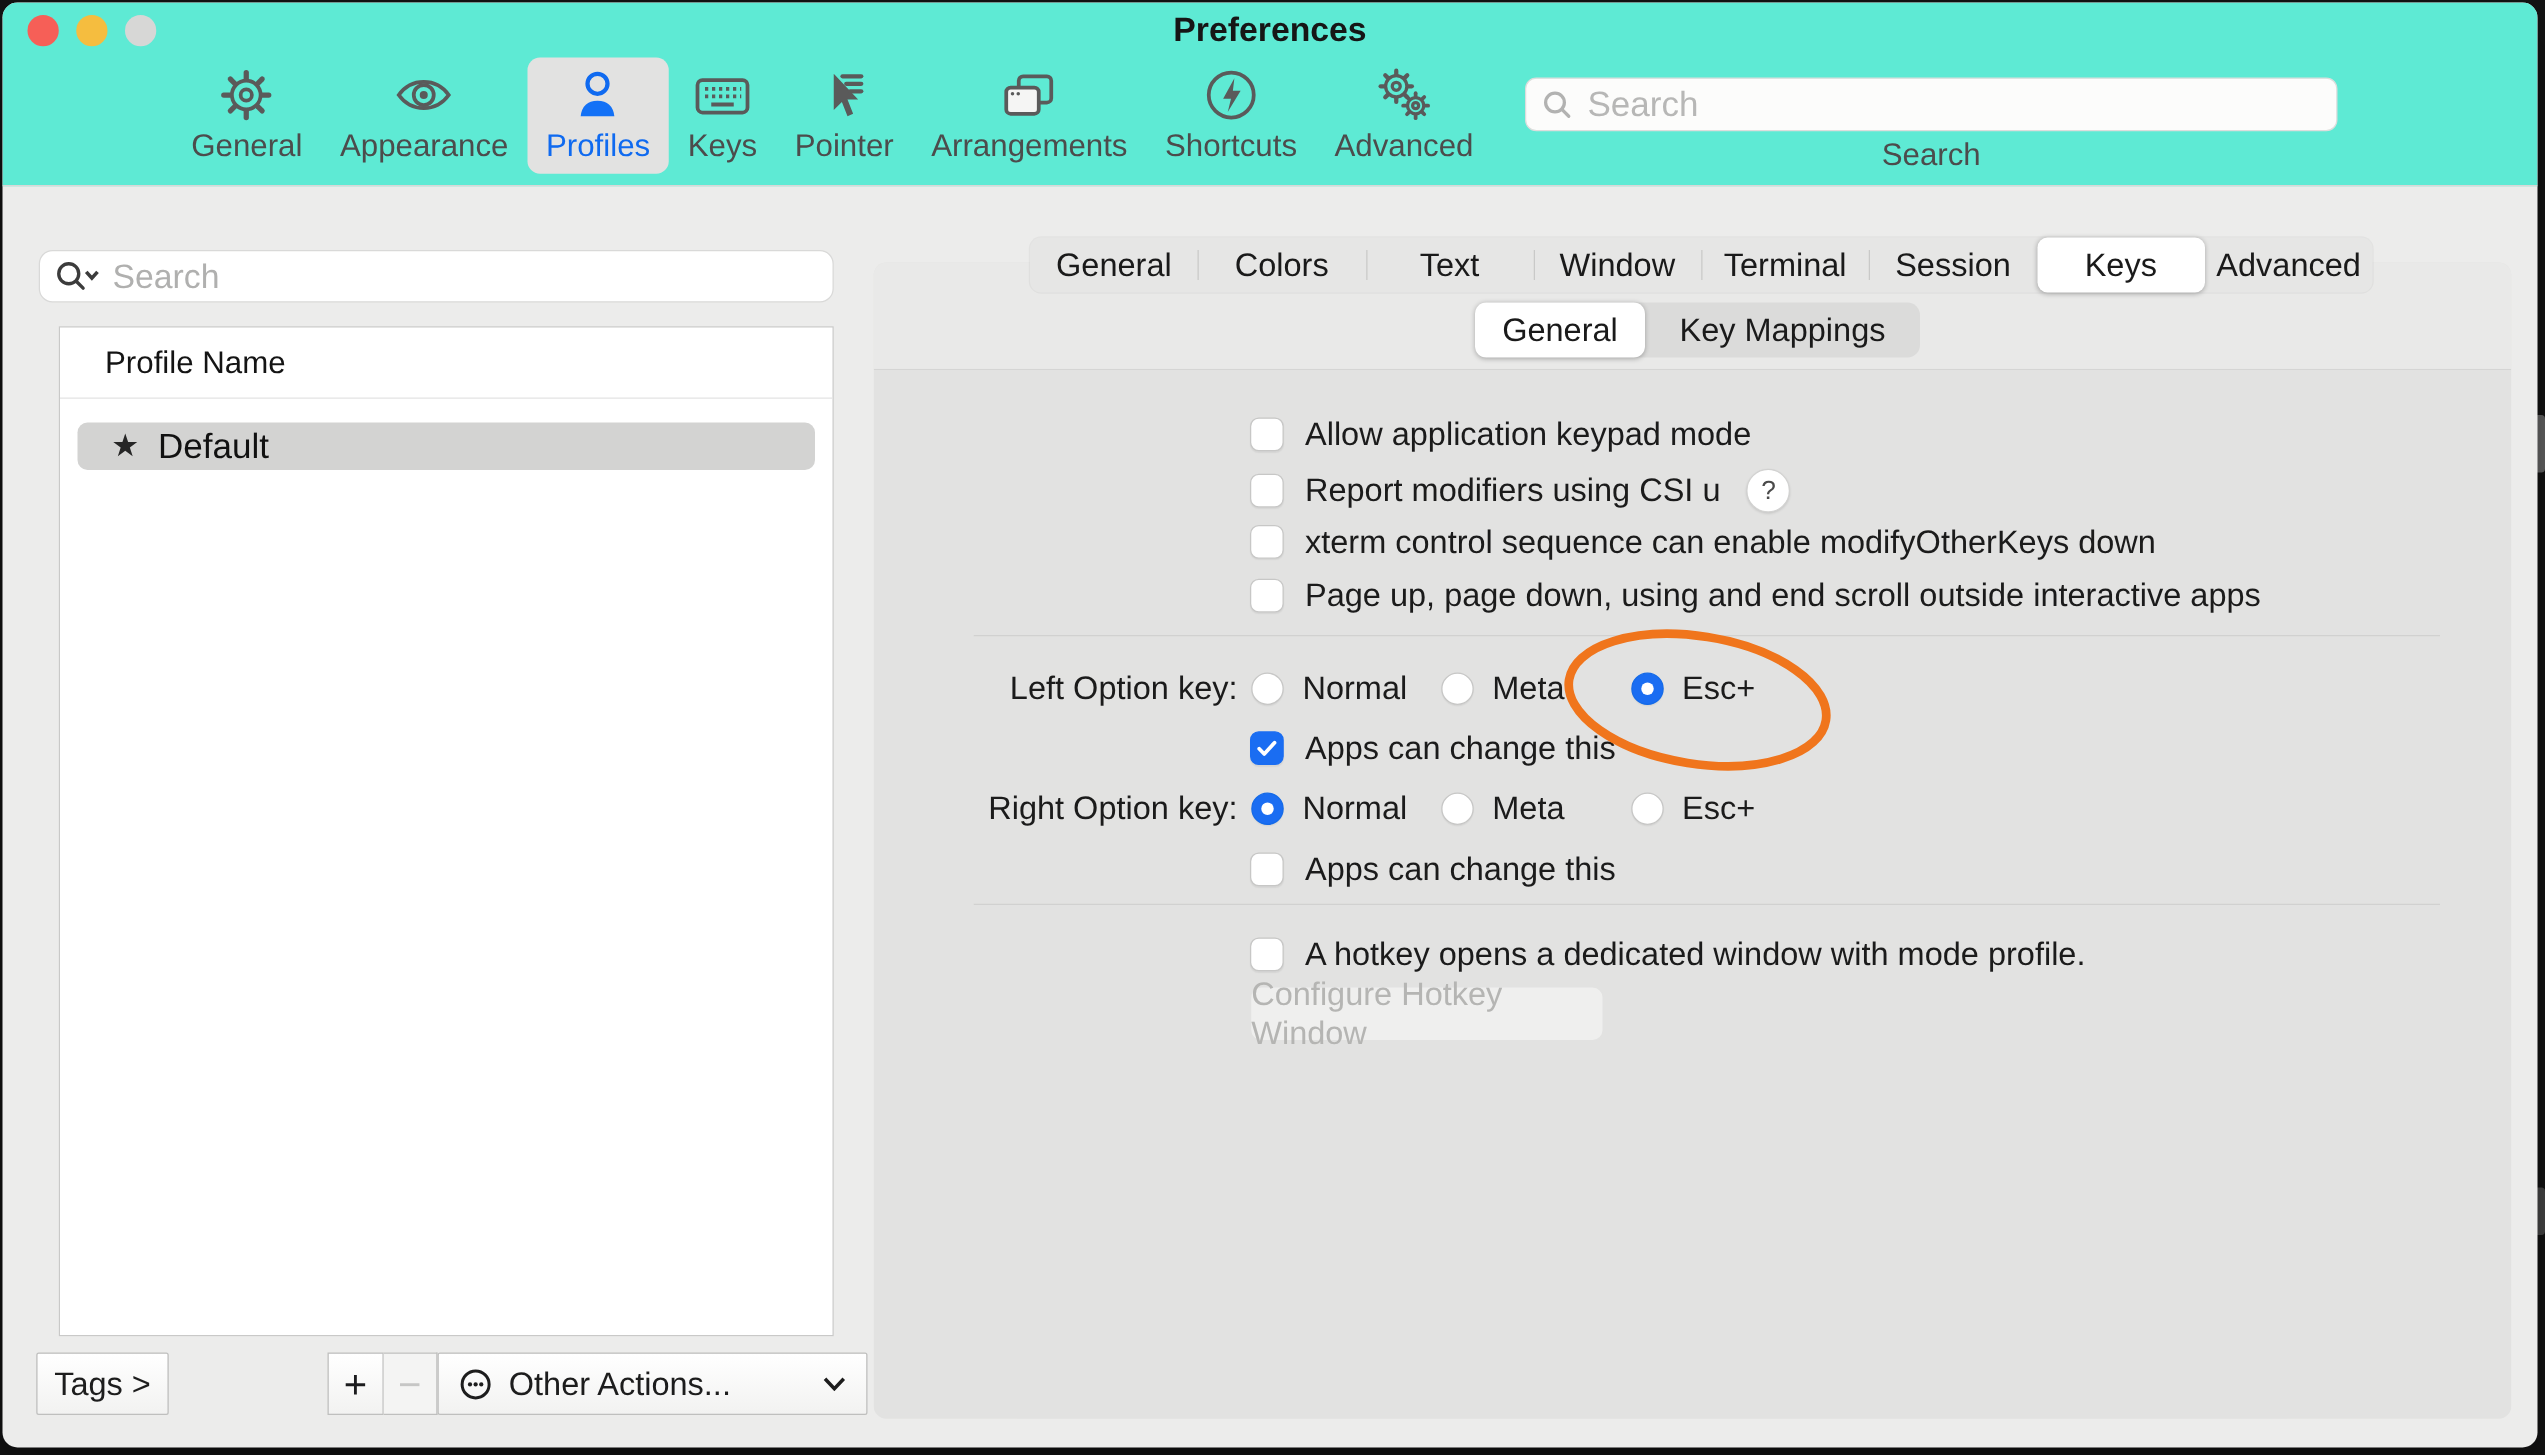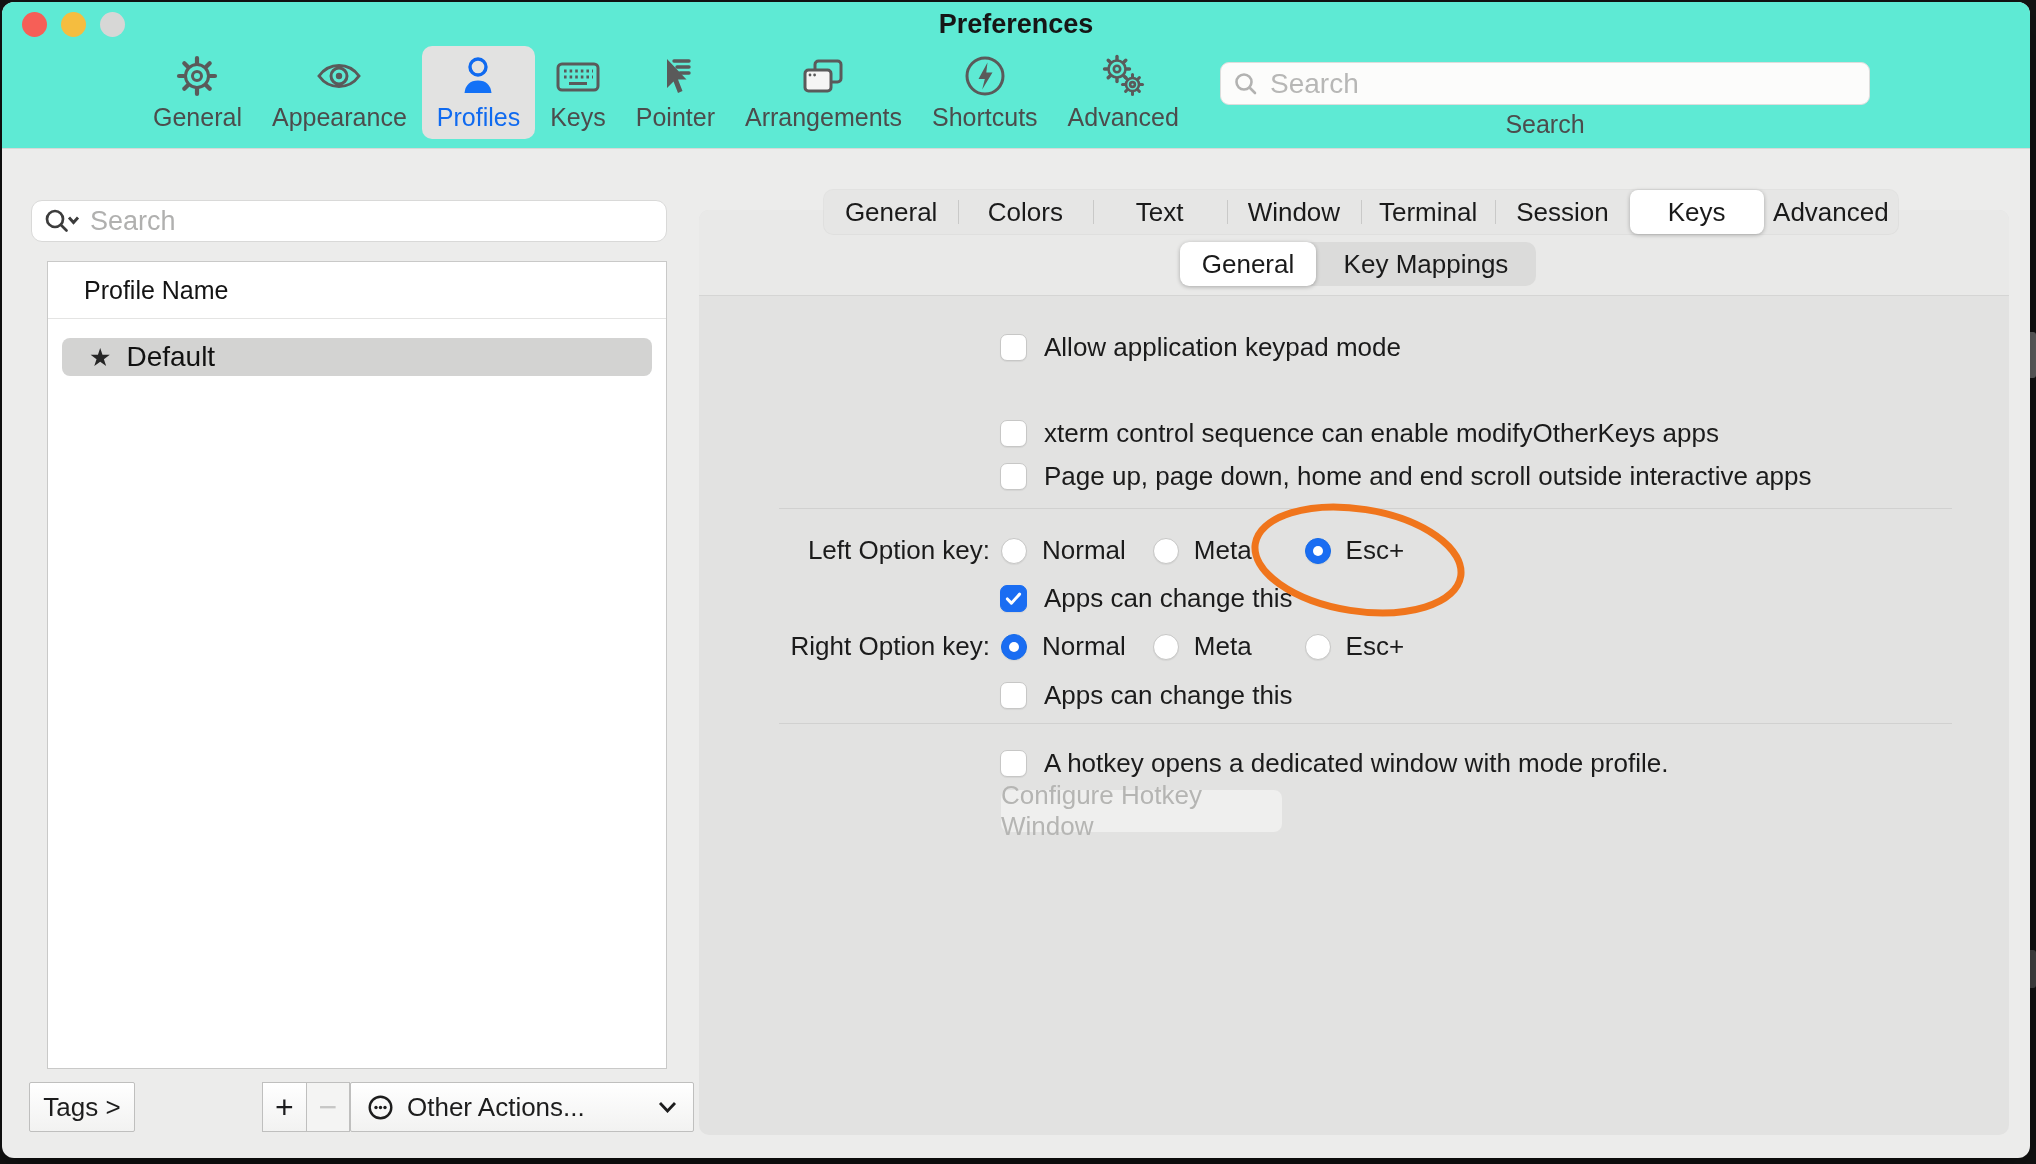--- a/index.html
+++ b/index.html
@@ -310,27 +310,32 @@
 
     <div class="subtabs">
       <div class="subtab first selected">General</div>
       <div class="subtab second">Key Mappings</div>
     </div>
 
     <div class="chk-row" style="left:998px;top:330px;">
       <span class="checkbox"></span>
       <span>Allow application keypad mode</span>
     </div>
+    <div class="chk-row" style="left:998px;top:373px;">
+      <span class="checkbox"></span>
+      <span>Report modifiers using CSI u</span>
+      <span class="help-badge">?</span>
+    </div>
     <div class="chk-row" style="left:998px;top:416px;">
       <span class="checkbox"></span>
-      <span>xterm control sequence can enable modifyOtherKeys apps</span>
+      <span>xterm control sequence can enable modifyOtherKeys down</span>
     </div>
     <div class="chk-row" style="left:998px;top:459px;">
       <span class="checkbox"></span>
-      <span>Page up, page down, home and end scroll outside interactive apps</span>
+      <span>Page up, page down, using and end scroll outside interactive apps</span>
     </div>
 
     <div class="divider" style="top:506px;"></div>
 
     <div class="field-label" style="left:738px;top:533px;">Left Option key:</div>
     <div class="chk-row" style="left:999px;top:533px;gap:0;">
       <span class="opt" style="margin-right:27px;">
         <span class="radio"></span>
         <span class="opt-label">Normal</span>
       </span>

